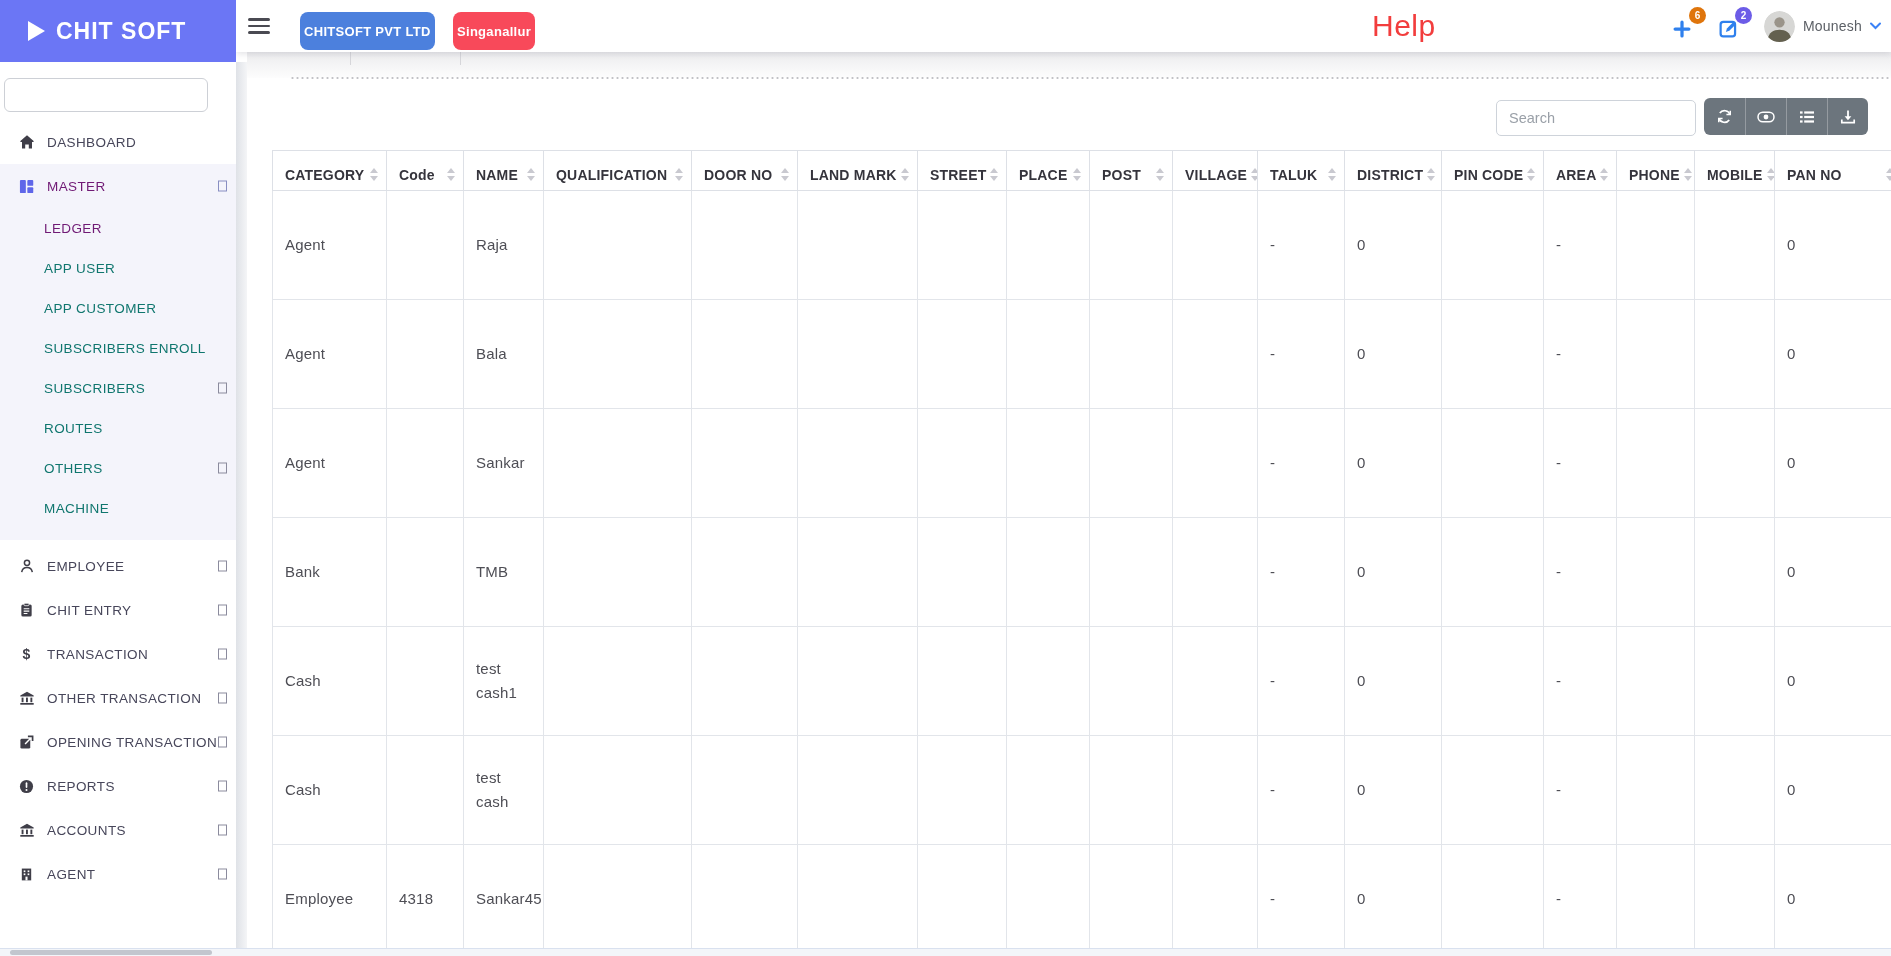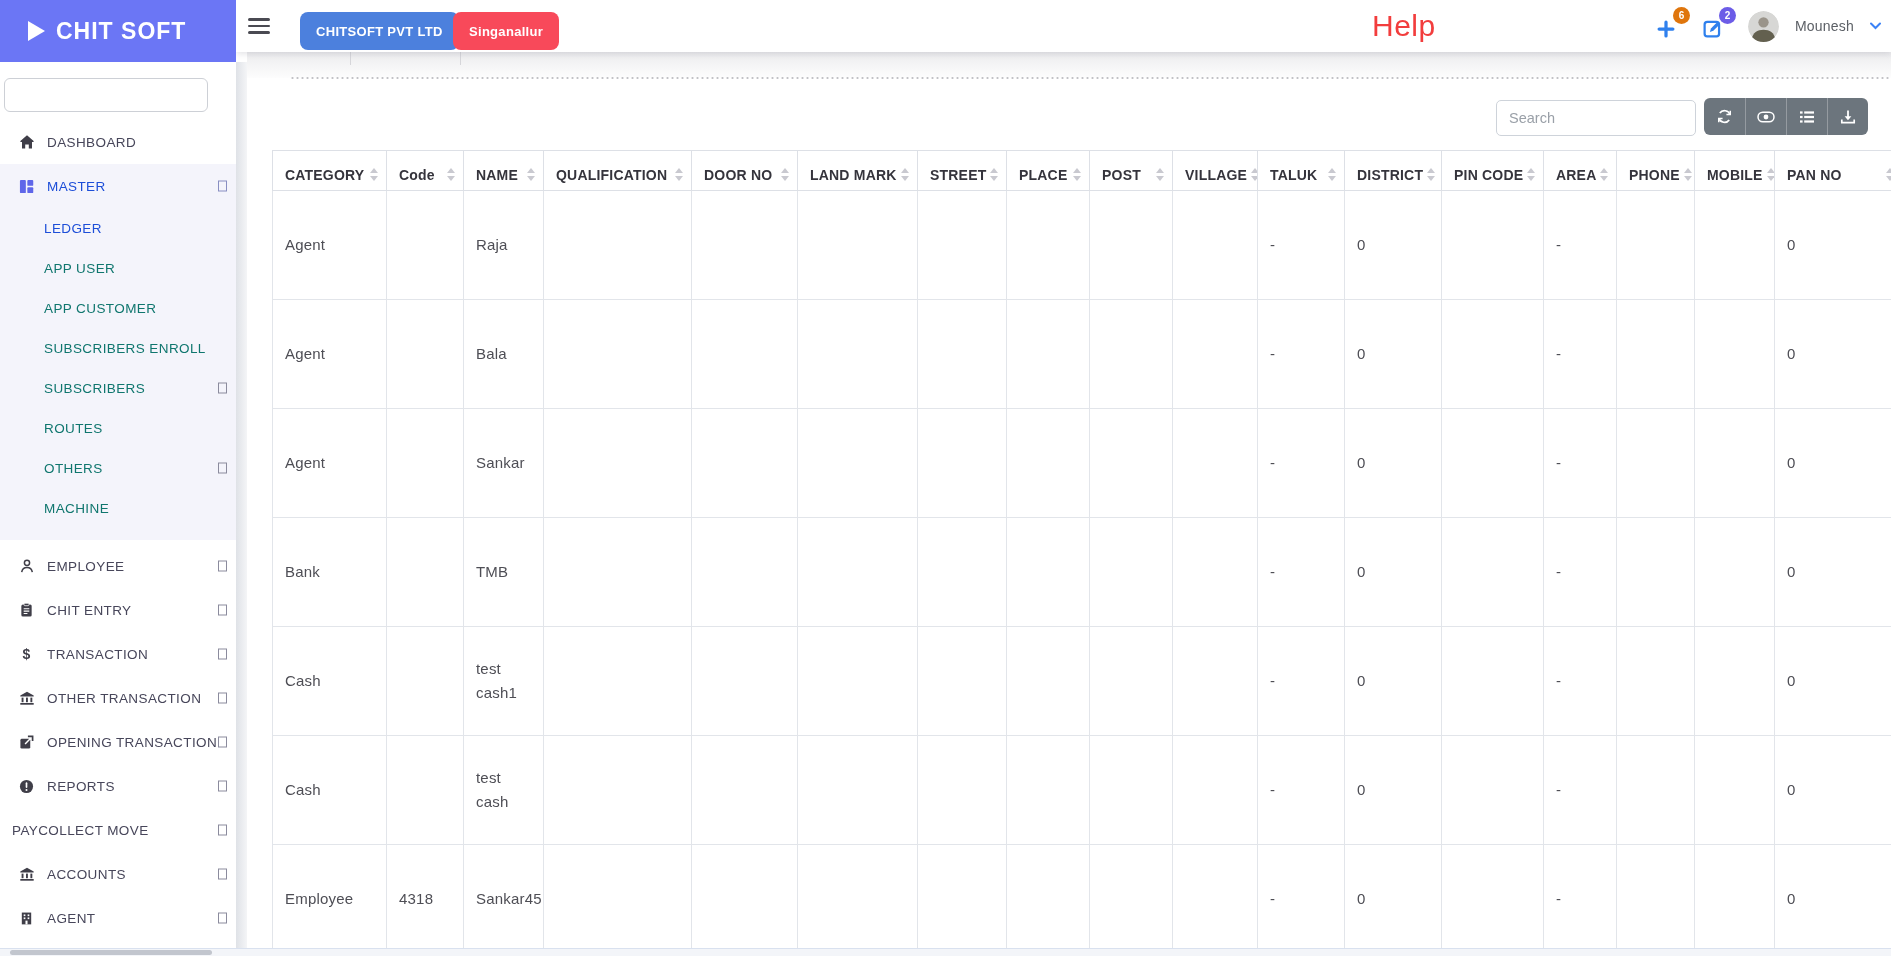--- a/index.html
+++ b/index.html
@@ -6,51 +6,51 @@
   html,body { width:1891px; height:956px; overflow:hidden; background:#fff;
     font-family:"Liberation Sans","DejaVu Sans",sans-serif; }
 
   
   .topbar { position:absolute; left:236px; right:0; top:0; height:52px; background:#fff;
     box-shadow:0 2px 6px rgba(60,60,80,.14); z-index:20; }
   .hamburger { position:absolute; left:12px; top:15px; width:24px; height:22px; cursor:pointer;
     display:flex; flex-direction:column; justify-content:center; gap:4px; }
   .hamburger span { display:block; width:22px; height:2.4px; background:#4a4a52; border-radius:2px; }
   .hdr-btn { position:absolute; top:12px; height:38px; border:none; border-radius:8px;
-    color:#fff; font-weight:bold; font-size:13px; letter-spacing:.3px; padding:0 16px; cursor:pointer;
+    color:#fff; font-weight:bold; font-size:13px; letter-spacing:.3px; padding:0 4px; cursor:pointer;
     font-family:inherit; }
   .btn-company { left:64px; background:#4c80dd; }
   .btn-branch { left:217px; background:#f8495a; }
   .help-link { position:absolute; left:1136px; top:9px; font-size:30px; color:#f23d3d;
     letter-spacing:.5px; cursor:pointer; }
   .hdr-right { position:absolute; right:10px; top:0; height:52px; display:flex; align-items:center; gap:20px; }
   .notif { position:relative; width:26px; height:30px; cursor:pointer; }
   .notif svg { position:absolute; left:0; bottom:2px; }
   .badge { position:absolute; top:-4px; right:-8px; min-width:17px; height:17px; border-radius:50%;
     color:#fff; font-size:10px; font-weight:bold; display:flex; align-items:center; justify-content:center; }
   .badge-orange { background:#df750c; }
   .badge-purple { background:#6c5ce7; }
   .avatar { width:31px; height:31px; border-radius:50%; overflow:hidden; cursor:pointer; flex:0 0 auto; }
-  .user-cluster { display:flex; align-items:center; gap:16px; cursor:pointer; }
+  .user-cluster { display:flex; align-items:center; gap:8px; cursor:pointer; }
   .user-name { font-size:14px; color:#5c6066; letter-spacing:.2px; }
 
   
   .sidebar { position:absolute; left:0; top:0; bottom:8px; width:236px; background:#fff; z-index:25; }
   .logo { width:236px; height:62px; background:#6b76f5; display:flex; align-items:center; gap:10px;
     padding-left:26px; }
   .logo-text { color:#ffffff; font-size:23px; font-weight:bold; letter-spacing:1px; }
   .side-search { margin:16px 28px 0 4px; }
   .side-search input { width:204px; height:34px; border:1px solid #cdd0d6; border-radius:6px;
     padding:0 10px; font-size:13px; outline:none; font-family:inherit; }
   .menu { margin-top:8px; }
   .mi { position:relative; height:44px; display:flex; align-items:center; gap:12px; padding-left:18px;
     font-size:13.5px; color:#47465a; letter-spacing:.4px; cursor:pointer; }
   .mi .ic { width:17px; display:flex; justify-content:center; color:#3f3e48; }
   .master-panel { background:#f4f4fb; padding-bottom:12px; }
-  .mi.active, .mi.active .ic, .sub.active { color:#1d4ed8; }
+  .mi.active, .mi.active .ic, .sub.active { color:#701a75; }
   .sub { position:relative; height:40px; display:flex; align-items:center; padding-left:44px;
     font-size:13.5px; color:#0f766e; letter-spacing:.4px; cursor:pointer; }
   .tofu { position:absolute; right:9px; top:50%; transform:translateY(-50%); width:9px; height:11px;
     border:1.4px solid #8b8b9d; }
   .dollar { font-weight:bold; font-size:14px; line-height:1; }
 
   
   .side-scroll { position:absolute; left:236px; top:62px; bottom:8px; width:11px; z-index:15;
     background:linear-gradient(to right,#dfe2e7,#f4f5f7); cursor:pointer; }
 
@@ -209,24 +209,20 @@
     </div>
     <div class="mi">
       <span class="ic">
         <svg width="15" height="15" viewBox="0 0 16 16">
             <circle cx="8" cy="8" r="7" fill="#3f3e48"></circle>
             <rect x="7.1" y="3.5" width="1.8" height="6" rx=".9" fill="#fff"></rect>
             <circle cx="8" cy="11.8" r="1.1" fill="#fff"></circle>
           </svg>
       </span>
       <span>REPORTS</span>
-      <span class="tofu"></span>
-    </div>
-    <div class="mi" style="padding-left:12px;">
-      <span>PAYCOLLECT MOVE</span>
       <span class="tofu"></span>
     </div>
     <div class="mi">
       <span class="ic">
         <svg width="16" height="16" viewBox="0 0 16 16" fill="#3f3e48">
             <path d="M1.3 5.4 8 1.8l6.7 3.6v1.2H1.3z"></path>
             <rect x="2.6" y="7.6" width="1.9" height="4.6"></rect>
             <rect x="7" y="7.6" width="1.9" height="4.6"></rect>
             <rect x="11.4" y="7.6" width="1.9" height="4.6"></rect>
             <rect x="1.3" y="13" width="13.4" height="1.7"></rect>

